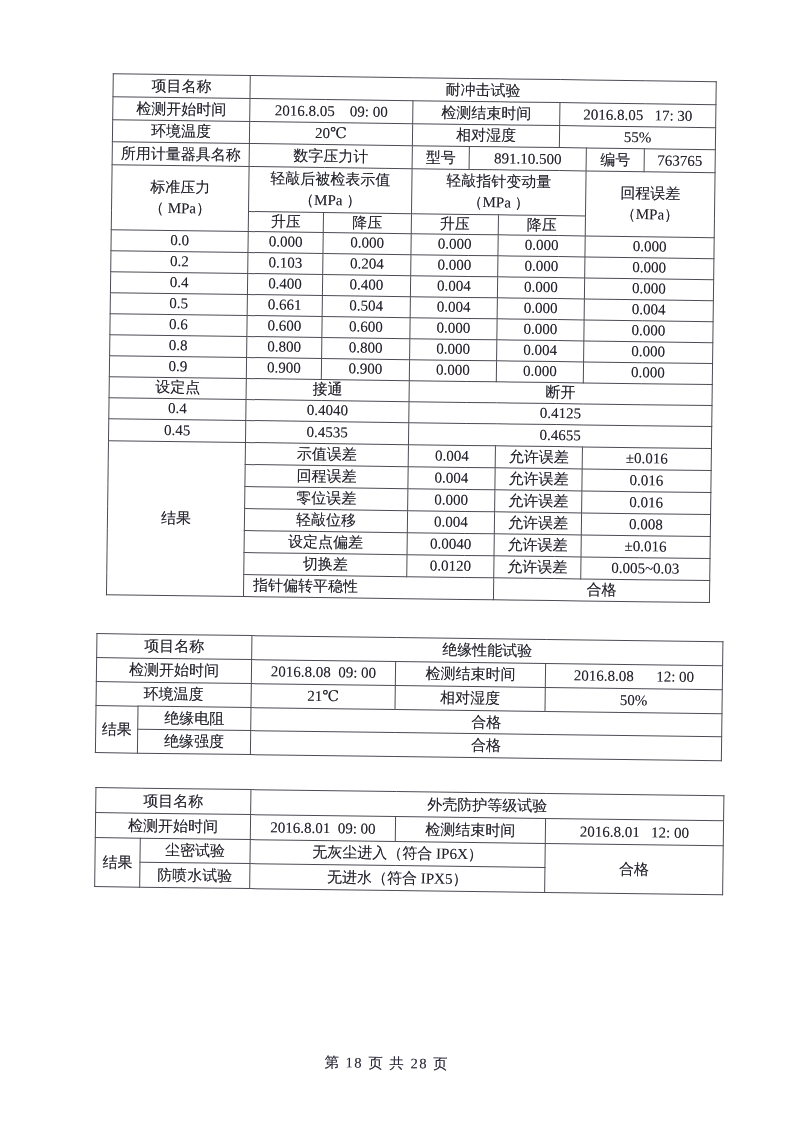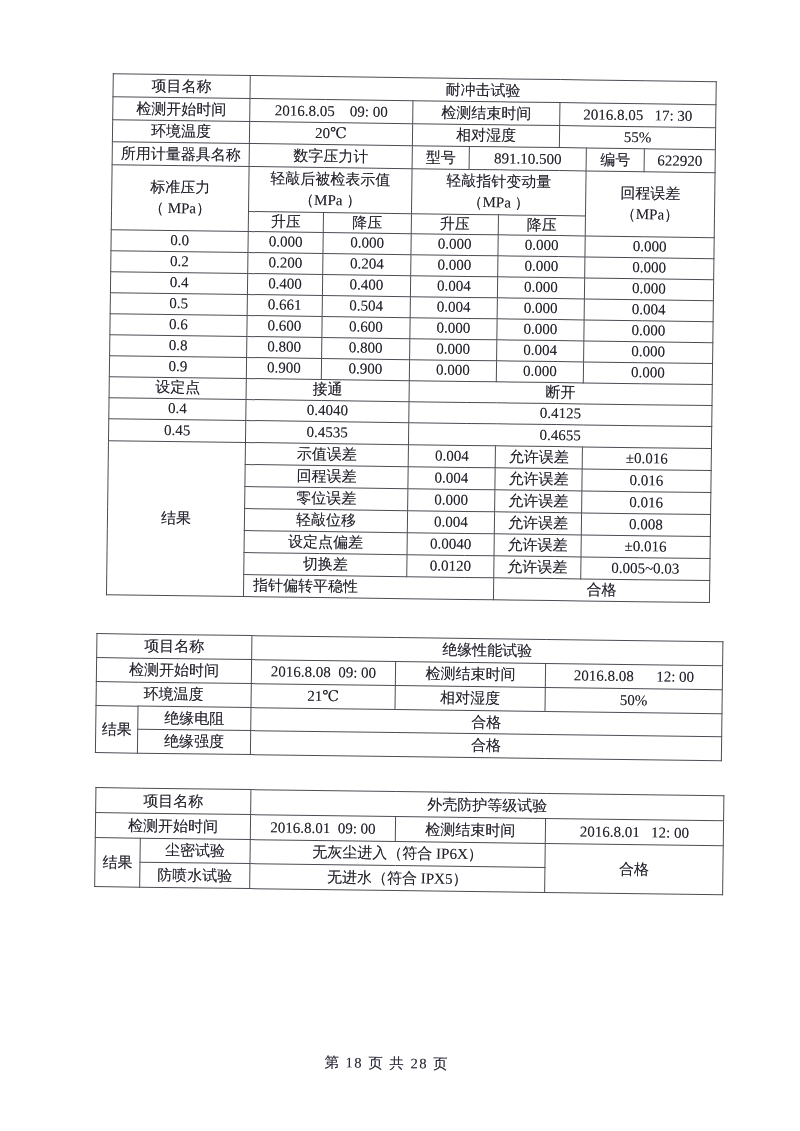--- a/index.html
+++ b/index.html
@@ -67,21 +67,21 @@
       <td colspan="2">20℃</td>
       <td colspan="3">相对湿度</td>
       <td colspan="3">55%</td>
     </tr>
     <tr class="h23">
       <td>所用计量器具名称</td>
       <td colspan="2">数字压力计</td>
       <td>型号</td>
       <td colspan="3">891.10.500</td>
       <td>编号</td>
-      <td>622920</td>
+      <td>763765</td>
     </tr>
     <tr class="h45">
       <td rowspan="2" class="hdr">
         <div>标准压力</div>
         <div>（ MPa）</div>
       </td>
       <td colspan="2" class="hdr">
         <div>轻敲后被检表示值</div>
         <div>（MPa ）</div>
       </td>
@@ -104,21 +104,21 @@
     <tr class="h21">
       <td>0.0</td>
       <td>0.000</td>
       <td>0.000</td>
       <td colspan="2">0.000</td>
       <td colspan="2">0.000</td>
       <td colspan="2">0.000</td>
     </tr>
     <tr class="h21">
       <td>0.2</td>
-      <td>0.200</td>
+      <td>0.103</td>
       <td>0.204</td>
       <td colspan="2">0.000</td>
       <td colspan="2">0.000</td>
       <td colspan="2">0.000</td>
     </tr>
     <tr class="h21">
       <td>0.4</td>
       <td>0.400</td>
       <td>0.400</td>
       <td colspan="2">0.004</td>

